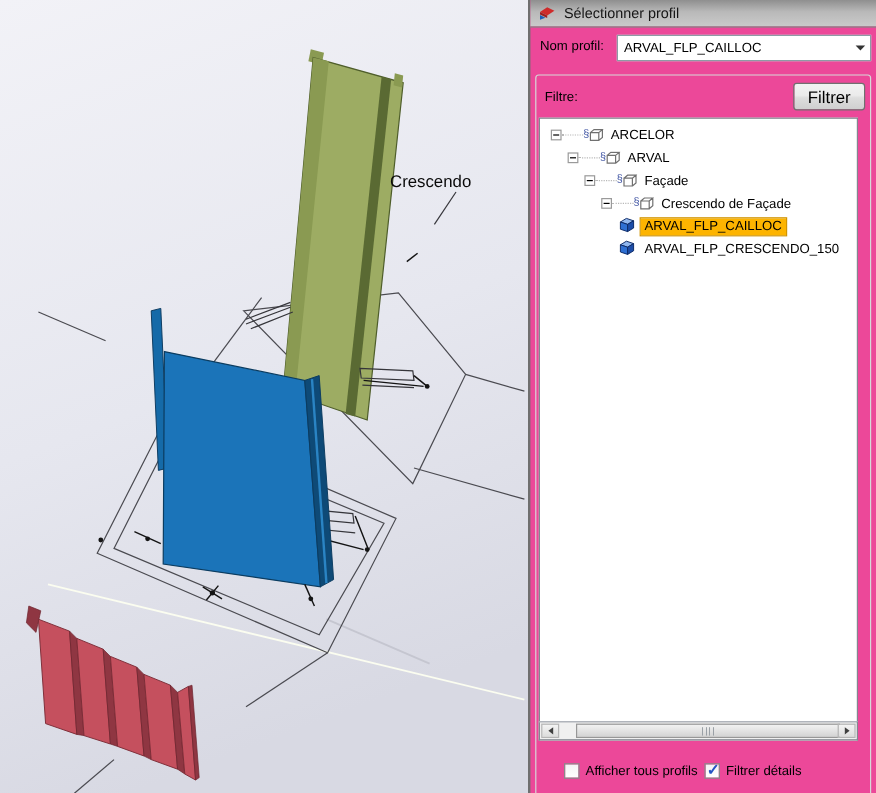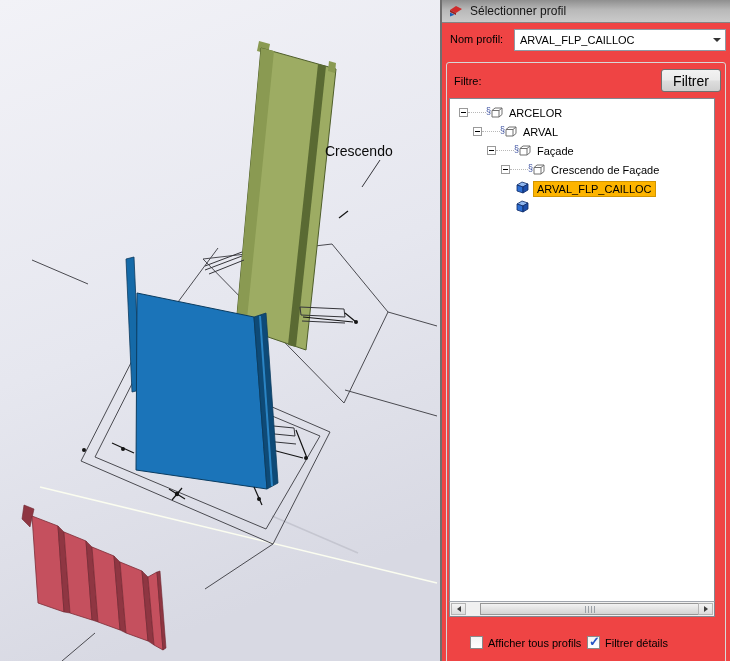--- a/index.html
+++ b/index.html
@@ -21,21 +21,21 @@
   .b-face{fill:#1b74b9;stroke:#0b3c60;stroke-width:1;}
   .b-lip{fill:#156aa8;stroke:#0c3a5e;stroke-width:.8;}
   .b-ridge{fill:#0e4a77;stroke:#0b3c60;stroke-width:.8;}
   .b-hi{stroke:#2a84c4;stroke-width:2;fill:none;}
   .r-face{fill:#c5505e;stroke:#7c2c36;stroke-width:.8;}
   .r-side{fill:#8f3642;stroke:#6e2630;stroke-width:.6;}
   .anno{font-family:"Liberation Sans",sans-serif;font-size:14px;fill:#0a0a0a;}
 
   
   .dialog{position:absolute;left:440px;top:0;width:290px;height:661px;
-    background:#ef4444;border-left:2px solid #6f6f6f;box-sizing:border-box;font-size:11px;color:#000;}
+    background:#ec4899;border-left:2px solid #6f6f6f;box-sizing:border-box;font-size:11px;color:#000;}
   .titlebar{position:absolute;left:0;top:0;right:0;height:22px;
     background:linear-gradient(180deg,#8f8f8f 0%,#b9b9b9 45%,#cacaca 100%);
     border-bottom:1px solid #848484;display:flex;align-items:center;}
   .titlebar .ticon{width:16px;height:14px;margin:0 6px 0 6px;position:relative;flex:0 0 auto;}
   .title-text{font-size:12px;color:#151515;}
 
   .row-label{position:absolute;left:8px;top:33px;}
   .combo{position:absolute;left:72px;top:29px;width:212px;height:22px;background:#fff;
     border:1px solid #8e9aa5;box-sizing:border-box;display:flex;align-items:center;}
   .combo .val{padding-left:5px;flex:1;}
@@ -262,20 +262,21 @@
       </div>
 
       <div class="trow" style="left:65px;top:99px;">
         <span class="cube">
           <svg width="15" height="13" viewBox="0 0 15 13">
               <path d="M2,4 L7,1 L13,3 L8,6 Z" fill="#8fb6ee" stroke="#0d2a66" stroke-width=".8"></path>
               <path d="M2,4 L8,6 L8,12 L2,10 Z" fill="#2e6fd2" stroke="#0d2a66" stroke-width=".8"></path>
               <path d="M8,6 L13,3 L13,9 L8,12 Z" fill="#1c4da8" stroke="#0d2a66" stroke-width=".8"></path>
             </svg>
         </span>
+        <span class="tlabel">ARVAL_FLP_CRESCENDO_150</span>
       </div>
 
     </div>
 
     <div class="hscroll">
       <span class="sbtn left">
           <span class="tri-left"></span>
         </span>
       <span class="thumb">
           <span class="grip"></span>

